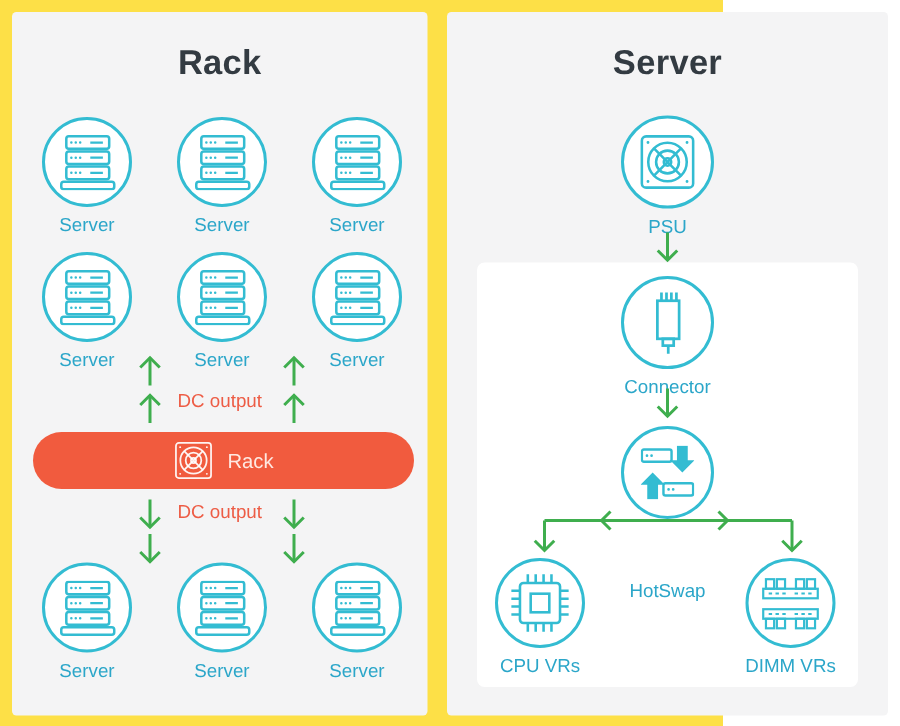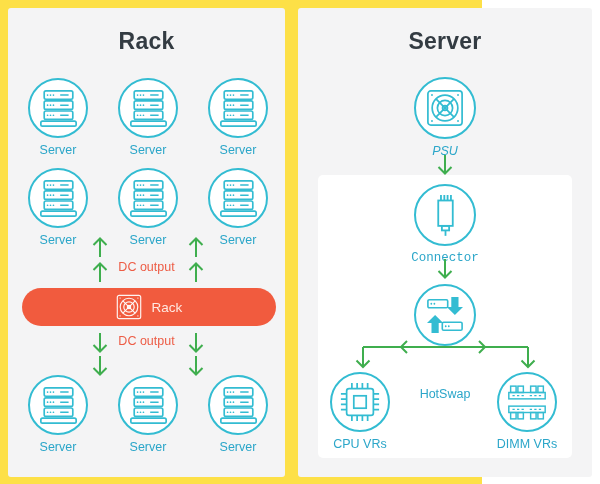--- a/index.html
+++ b/index.html
@@ -252,36 +252,36 @@
             <use href="#icon-server" xlink:href="#icon-server"></use>
           </svg>
       </div>
       <div class="node-label">Server</div>
     </div>
   </div>
 
   <div class="panel panel-right">
     <div class="panel-title">Server</div>
 
-    <div class="node" style="left:107px;top:69px;font-style:italic;">
+    <div class="node" style="left:107px;top:69px;">
       <div class="circle c62">
         <svg class="teal-ico" width="38" height="38">
             <use href="#icon-psu-fan" xlink:href="#icon-psu-fan"></use>
           </svg>
       </div>
       <div class="node-label">PSU</div>
     </div>
 
     <svg class="green-ico abs" style="left:139px;top:146px;" width="16" height="22">
         <use href="#icon-arrow-down" xlink:href="#icon-arrow-down"></use>
       </svg>
 
     <div class="white-card"></div>
 
-    <div class="node" style="left:107px;top:176px;font-family:Liberation Mono, monospace;">
+    <div class="node" style="left:107px;top:176px;">
       <div class="circle c62">
         <svg class="teal-ico" width="29" height="44">
             <use href="#icon-connector" xlink:href="#icon-connector"></use>
           </svg>
       </div>
       <div class="node-label">Connector</div>
     </div>
 
     <svg class="green-ico abs" style="left:139px;top:250px;" width="16" height="22">
         <use href="#icon-arrow-down" xlink:href="#icon-arrow-down"></use>

